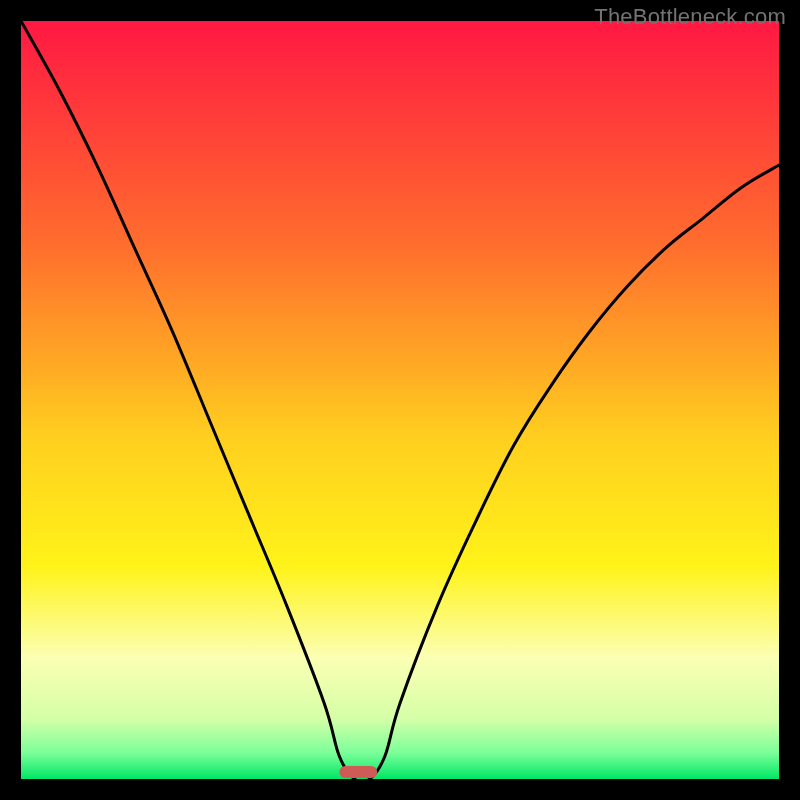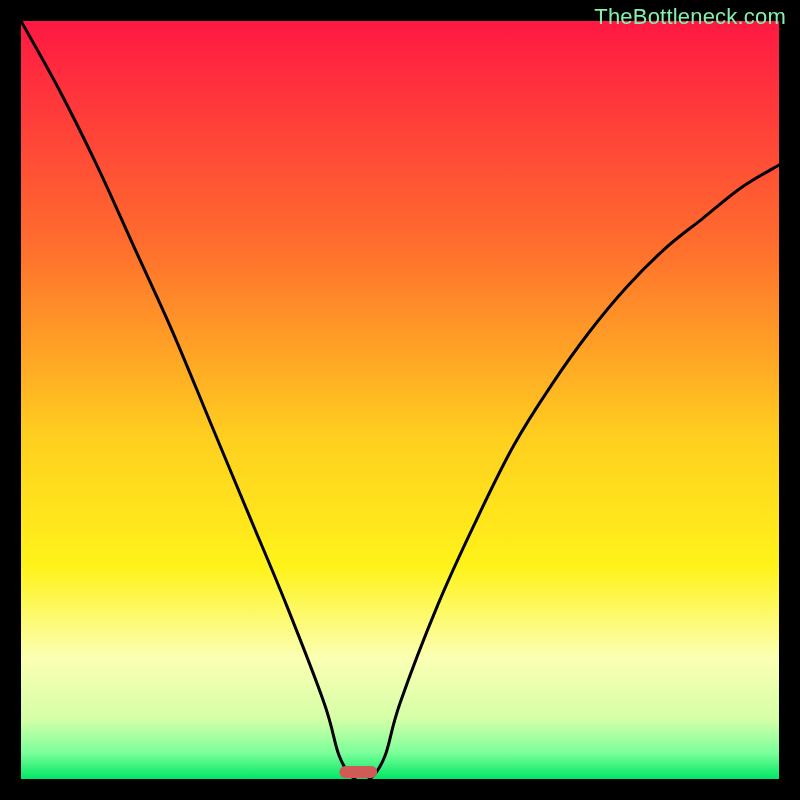--- a/index.html
+++ b/index.html
@@ -14,21 +14,21 @@
   .outer {
     position: relative;
     width: 800px;
     height: 800px;
     background: #000;
   }
   .watermark {
     position: absolute;
     top: 4px;
     right: 14px;
-    color: #86efac;
+    color: #737373;
     font-size: 22px;
     font-weight: 400;
     letter-spacing: 0.2px;
     z-index: 10;
   }
   .plot {
     position: absolute;
     left: 21px;
     top: 21px;
     width: 758px;

